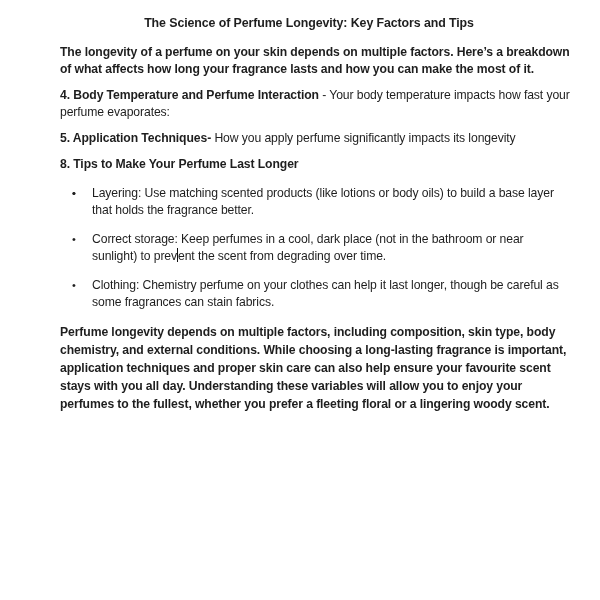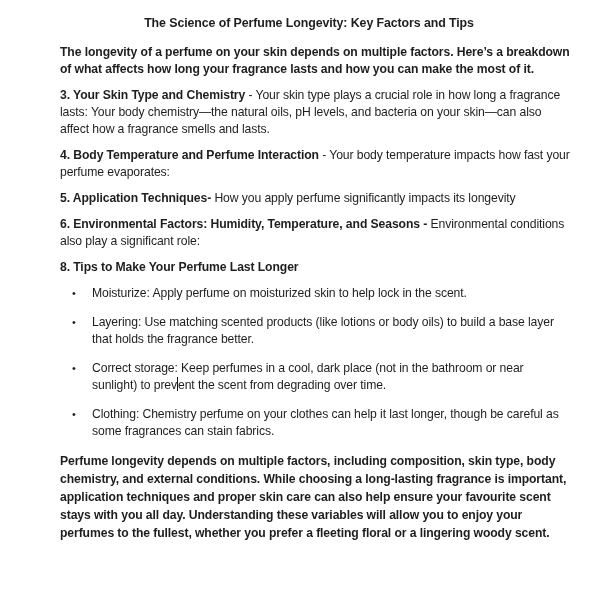--- a/index.html
+++ b/index.html
@@ -69,32 +69,30 @@
 <body>
 
 <div class="page">
 
   <h1 class="doc-title">The Science of Perfume Longevity: Key Factors and Tips</h1>
 
   <p class="para bold">The longevity of a perfume on your skin depends on multiple factors. Here’s a breakdown of what affects how long your fragrance lasts and how you can make the most of it.</p>
 
 
 
-  <p class="para"><span class="bold">3. Your Skin Type and Chemistry </span><span>- Your skin type plays a crucial role in how long a fragrance lasts: Your body chemistry—the natural oils, pH levels, and bacteria on your skin—can also affect how a fragrance smells and lasts.</span></p>
 
   <p class="para"><span class="bold">4. Body Temperature and Perfume Interaction </span><span>- Your body temperature impacts how fast your perfume evaporates:</span></p>
 
   <p class="para"><span class="bold">5. Application Techniques- </span><span>How you apply perfume significantly impacts its longevity</span></p>
 
-  <p class="para"><span class="bold">6. Environmental Factors: Humidity, Temperature, and Seasons - </span><span>Environmental conditions also play a significant role:</span></p>
 
   <p class="para"><span class="bold">8. Tips to Make Your Perfume Last Longer</span></p>
 
   <ul class="tips-list">
-    <li class="tip"><span class="bullet">•</span><span>Moisturize: Apply perfume on moisturized skin to help lock in the scent.</span></li>
+    <li class="tip"><span class="bullet">•</span></li>
     <li class="tip"><span class="bullet">•</span><span>Layering: Use matching scented products (like lotions or body oils) to build a base layer that holds the fragrance better.</span></li>
     <li class="tip"><span class="bullet">•</span><span>Correct storage: Keep perfumes in a cool, dark place (not in the bathroom or near sunlight) to prev</span><span class="caret"></span><span>ent the scent from degrading over time.</span></li>
     <li class="tip"><span class="bullet">•</span><span>Clothing: Chemistry perfume on your clothes can help it last longer, though be careful as some fragrances can stain fabrics.</span></li>
   </ul>
 
   <p class="para conclusion">Perfume longevity depends on multiple factors, including composition, skin type, body chemistry, and external conditions. While choosing a long-lasting fragrance is important, application techniques and proper skin care can also help ensure your favourite scent stays with you all day. Understanding these variables will allow you to enjoy your perfumes to the fullest, whether you prefer a fleeting floral or a lingering woody scent.</p>
 
 </div>
 
 </body></html>

